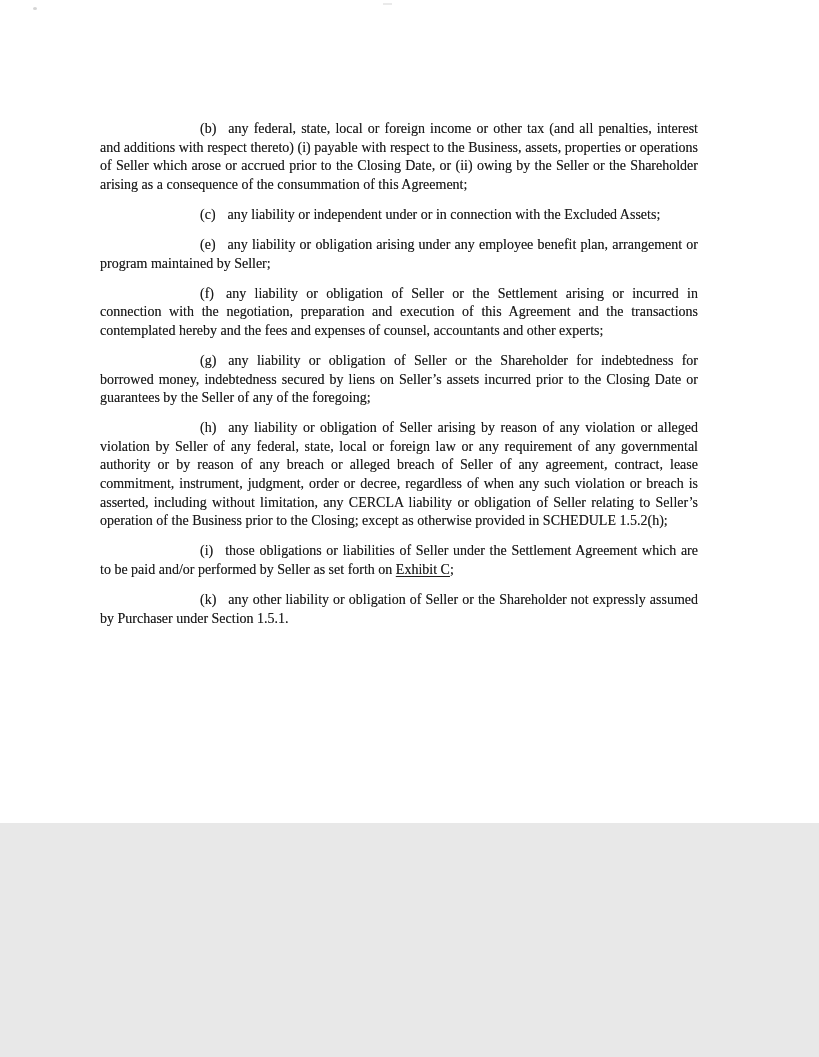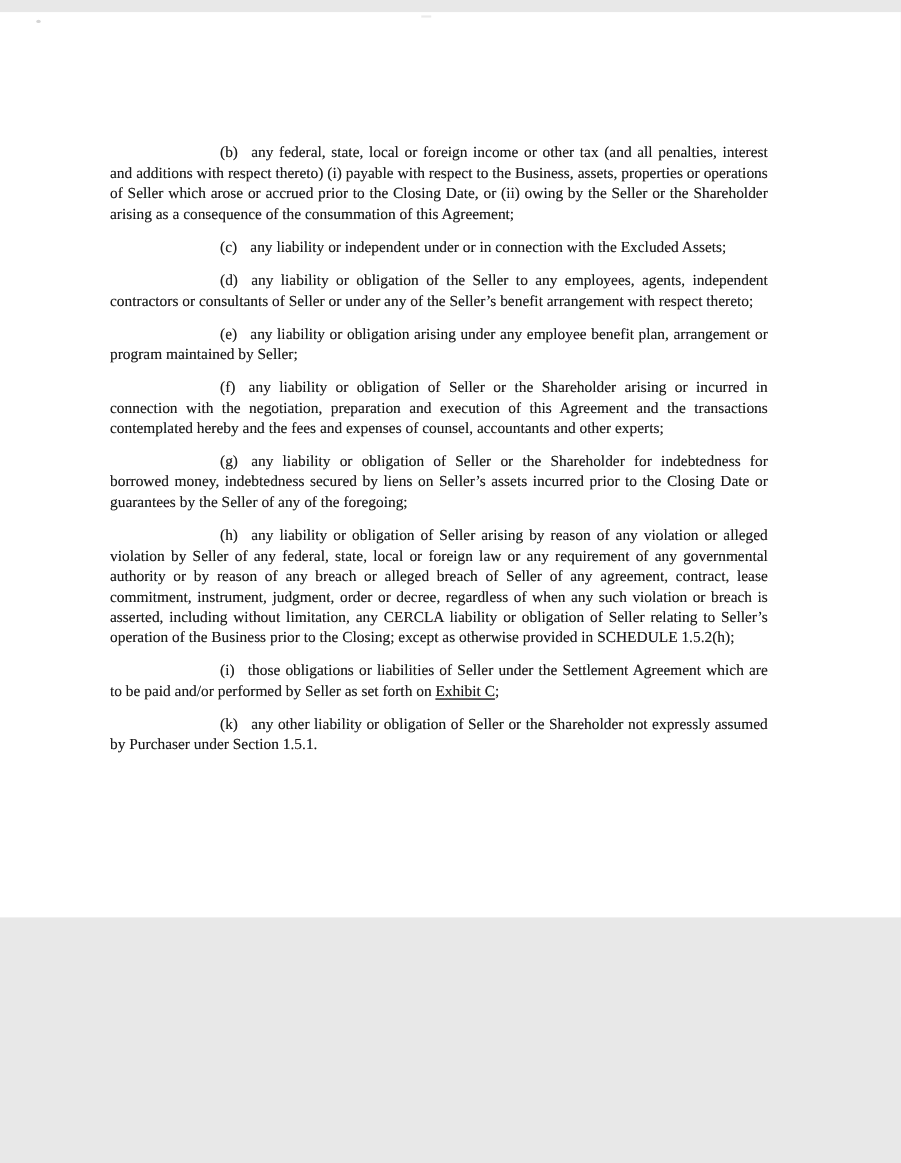--- a/index.html
+++ b/index.html
@@ -1,20 +1,20 @@
 <!DOCTYPE html>
 <html><head>
 <meta charset="utf-8">
 <style>
   html, body { margin: 0; padding: 0; background: #e8e8e8; }
   .page {
     position: relative;
     width: 819px;
     height: 823px;
-    margin: 11px auto;
+    margin: 0 auto;
     background: #ffffff;
     font-family: "Liberation Serif", "DejaVu Serif", serif;
     color: #1c1c1c;
     overflow: hidden;
   }
   .textblock {
     position: absolute;
     left: 100px;
     top: 120px;
     width: 598px;
@@ -64,23 +64,22 @@
 
 <div class="page">
 
   <div class="speck speck-a"></div>
   <div class="speck speck-b"></div>
   <div class="speck speck-c"></div>
 
   <div class="textblock" id="paragraphs">
       <p class="para"><span class="label">(b)</span><span>any federal, state, local or foreign income or other tax (and all penalties, interest and additions with respect thereto) (i) payable with respect to the Business, assets, properties or operations of Seller which arose or accrued prior to the Closing Date, or (ii) owing by the Seller or the Shareholder arising as a consequence of the consummation of this Agreement;</span></p>
       <p class="para"><span class="label">(c)</span><span>any liability or independent under or in connection with the Excluded Assets;</span></p>
-      <p class="para"><span class="label">(d)</span><span>any liability or obligation of the Seller to any employees, agents, independent contractors or consultants of Seller or under any of the Seller’s benefit arrangement with respect thereto;</span></p>
       <p class="para"><span class="label">(e)</span><span>any liability or obligation arising under any employee benefit plan, arrangement or program maintained by Seller;</span></p>
-      <p class="para"><span class="label">(f)</span><span>any liability or obligation of Seller or the Shareholder arising or incurred in connection with the negotiation, preparation and execution of this Agreement and the transactions contemplated hereby and the fees and expenses of counsel, accountants and other experts;</span></p>
+      <p class="para"><span class="label">(f)</span><span>any liability or obligation of Seller or the Settlement arising or incurred in connection with the negotiation, preparation and execution of this Agreement and the transactions contemplated hereby and the fees and expenses of counsel, accountants and other experts;</span></p>
       <p class="para"><span class="label">(g)</span><span>any liability or obligation of Seller or the Shareholder for indebtedness for borrowed money, indebtedness secured by liens on Seller’s assets incurred prior to the Closing Date or guarantees by the Seller of any of the foregoing;</span></p>
       <p class="para"><span class="label">(h)</span><span>any liability or obligation of Seller arising by reason of any violation or alleged violation by Seller of any federal, state, local or foreign law or any requirement of any governmental authority or by reason of any breach or alleged breach of Seller of any agreement, contract, lease commitment, instrument, judgment, order or decree, regardless of when any such violation or breach is asserted, including without limitation, any CERCLA liability or obligation of Seller relating to Seller’s operation of the Business prior to the Closing; except as otherwise provided in SCHEDULE 1.5.2(h);</span></p>
       <p class="para"><span class="label">(i)</span><span>those obligations or liabilities of Seller under the Settlement Agreement which are to be paid and/or performed by Seller as set forth on </span><span class="u">Exhibit C</span><span>;</span></p>
       <p class="para"><span class="label">(k)</span><span>any other liability or obligation of Seller or the Shareholder not expressly assumed by Purchaser under Section 1.5.1.</span></p>
     </div>
 
   <div class="pageno">5</div>
 
   <div class="scan-dashes-left"></div>
   <div class="scan-dashes-mid"></div>

